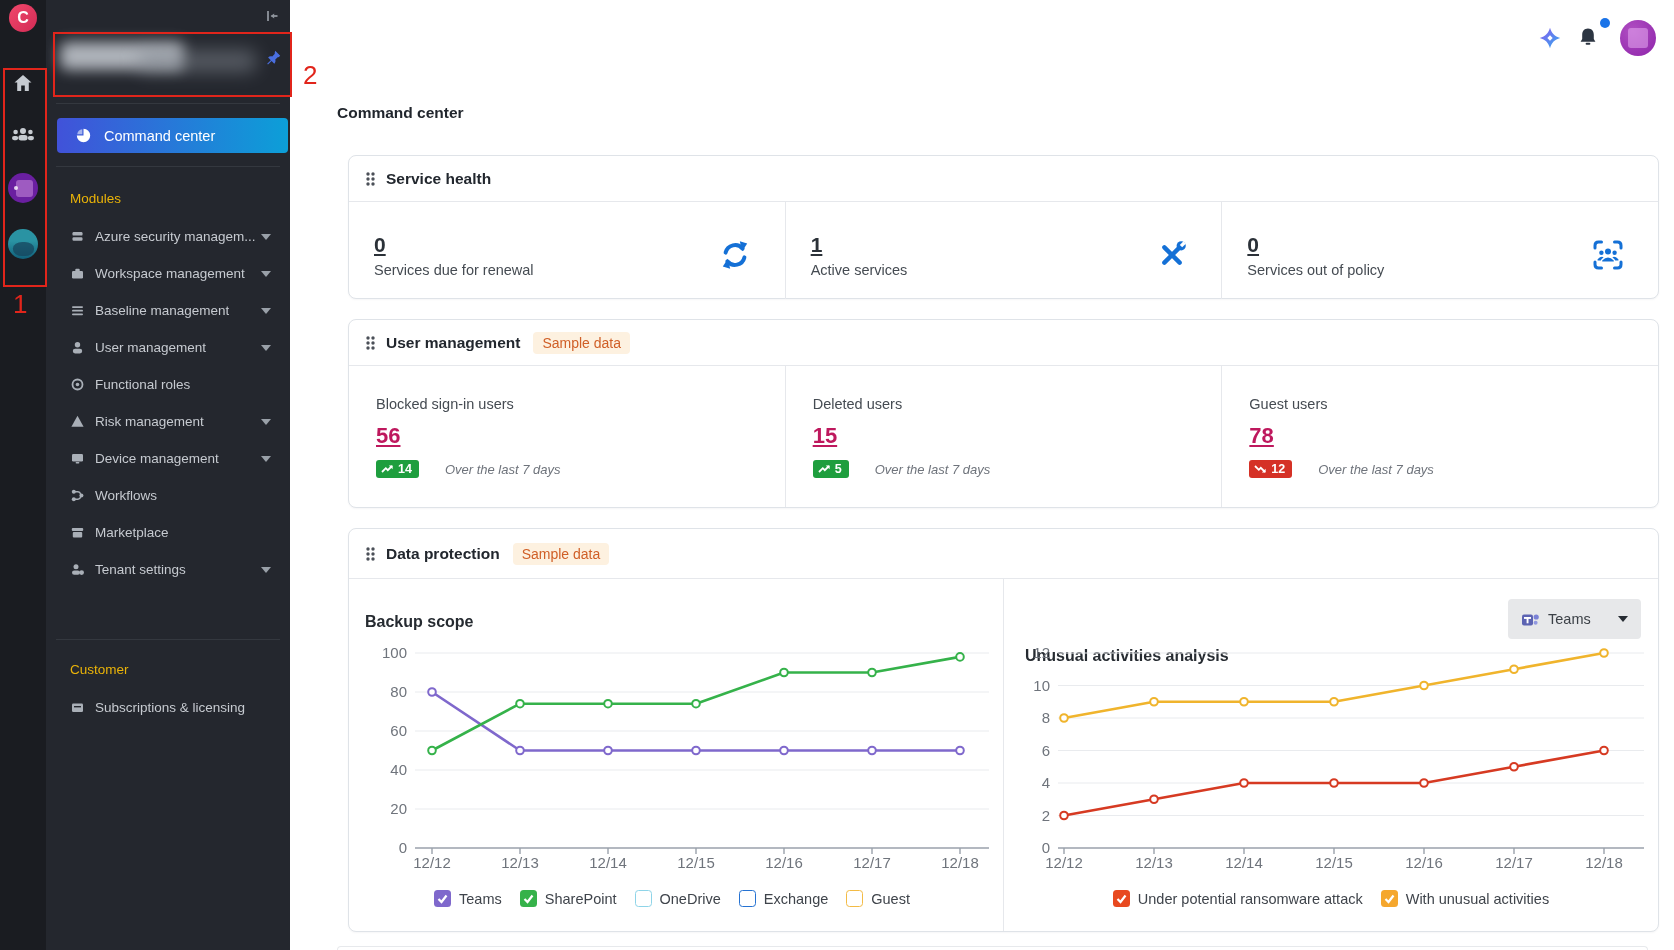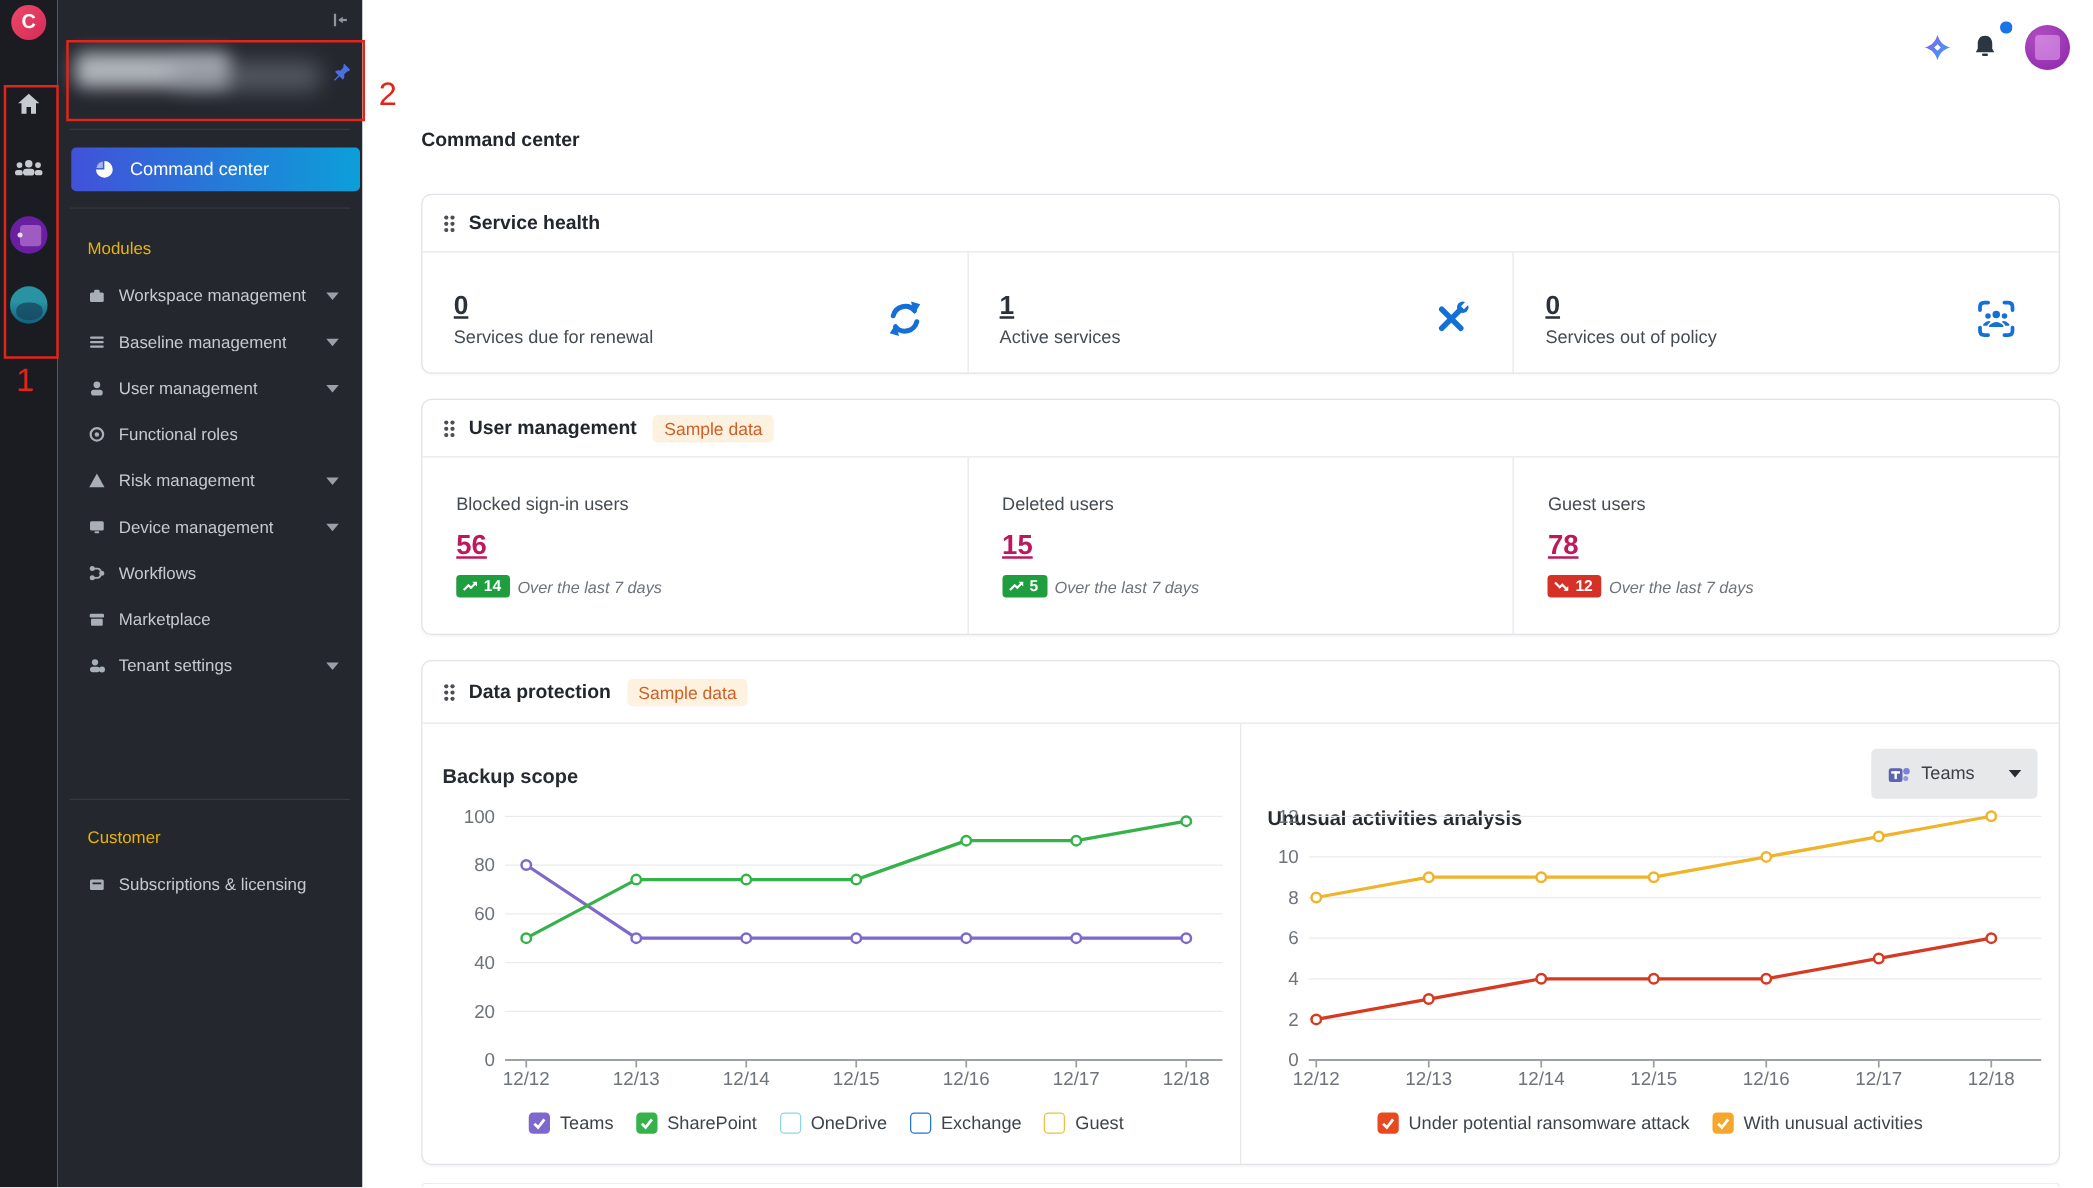--- a/index.html
+++ b/index.html
@@ -32,40 +32,40 @@
   .mi { height:37px; display:flex; align-items:center; padding-left:24px; position:relative; color:#c6cad0; font-size:13.5px; }
   .mi .lbl { max-width:180px; overflow:hidden; white-space:nowrap; }
   .mi .ic { width:14px; display:flex; justify-content:center; margin-right:11px; }
   .chev { position:absolute; right:19px; top:16px; width:0; height:0; border-left:5px solid transparent; border-right:5px solid transparent; border-top:6px solid #99a0a8; }
   #cust-item { position:absolute; left:0; top:689px; width:244px; }
 
   
   #main { position:absolute; left:290px; top:0; width:1384px; height:950px; background:#fff; }
   .tb-ic { position:absolute; }
   #page-title { position:absolute; left:47px; top:104px; font-size:15.5px; font-weight:bold; color:#21262d; }
-  .card { position:absolute; left:47px; width:1311px; background:#fff; border:1px solid #dfe3e8; border-radius:8px; box-shadow:0 1px 2px rgba(16,24,40,.04); }
+  .card { position:absolute; left:58px; width:1311px; background:#fff; border:1px solid #dfe3e8; border-radius:8px; box-shadow:0 1px 2px rgba(16,24,40,.04); }
   .card-head { height:46px; border-bottom:1px solid #e6e8ec; display:flex; align-items:center; padding:0 17px; gap:11px; }
   .card-title { font-size:15.5px; font-weight:bold; color:#22272e; }
   .pill { background:#fdf1e0; color:#d05f27; font-size:14px; padding:3px 9px; border-radius:4px; margin-left:2px; }
   .card-body { display:flex; }
   
   #card-sh { top:155px; height:144px; }
   #card-sh .card-body { height:97px; }
   .stat { flex:1; border-right:1px solid #e6e8ec; display:flex; align-items:center; justify-content:space-between; padding:9px 34px 0 25px; }
   .stat:last-child { border-right:none; }
   .stat-num { font-size:21px; font-weight:bold; color:#2b3138; text-decoration:underline; }
   .stat-lab { font-size:14.5px; color:#454b52; margin-top:5px; }
   
   #card-um { top:319px; height:189px; }
   #card-um .card-body { height:141px; }
   .ustat { flex:1; border-right:1px solid #e6e8ec; padding:30px 0 0 27px; }
   .ustat:last-child { border-right:none; }
   .ustat .lab { font-size:14.5px; color:#454b52; }
   .ustat .num { display:inline-block; font-size:22px; font-weight:bold; color:#be185d; text-decoration:underline; margin-top:11px; }
-  .trow { display:flex; align-items:center; gap:6px; margin-top:11px; }
+  .trow { display:flex; align-items:center; gap:26px; margin-top:11px; }
   .chip { display:flex; align-items:center; gap:4px; border-radius:3px; padding:2px 7px 2px 5px; color:#fff; font-size:12.5px; font-weight:bold; }
   .period { font-size:13px; font-style:italic; color:#6e737b; }
   
   #card-dp { top:528px; height:404px; }
   #card-dp .card-head { height:50px; }
   #dp-body { position:absolute; left:0; top:50px; right:0; bottom:0; }
   .chart-col { position:absolute; top:0; bottom:0; }
   #col-left { left:0; width:654px; }
   #col-right { left:654px; right:0; border-left:1px solid #e6e8ec; }
   .chart-label { position:absolute; font-size:16px; font-weight:600; color:#262b31; top:34px; }
@@ -140,20 +140,30 @@
     <div class="pdiv" style="top:166px"></div>
     <div id="cmd-btn">
       <svg width="15" height="15" viewBox="0 0 15 15">
           <path d="M7.5 7.5 L7.5 0.8 A6.7 6.7 0 1 1 0.8 7.5 Z" fill="#fff"></path>
           <path d="M6.3 6.3 L6.3 1.2 A6 6 0 0 0 1.2 6.3 Z" fill="#fff" opacity=".55"></path>
         </svg>
       <span>Command center</span>
     </div>
     <div class="sec-head" style="top:191px">Modules</div>
     <div id="menu">
+        <div class="mi">
+          <span class="ic">
+            <svg width="13" height="13" viewBox="0 0 13 13" fill="#a9afb7">
+              <rect x="1.5" y="2" width="10" height="3.6" rx="1.2"></rect>
+              <rect x="1.5" y="7.2" width="10" height="3.6" rx="1.2"></rect>
+            </svg>
+          </span>
+          <span class="lbl">Azure security managem...</span>
+          <span class="chev"></span>
+        </div>
         <div class="mi">
           <span class="ic">
             <svg width="13" height="13" viewBox="0 0 13 13" fill="#a9afb7">
               <rect x="1" y="4" width="11" height="7.5" rx="1.2"></rect>
               <rect x="4.3" y="1.8" width="4.4" height="3" rx="1"></rect>
             </svg>
           </span>
           <span class="lbl">Workspace management</span>
           <span class="chev"></span>
         </div>

